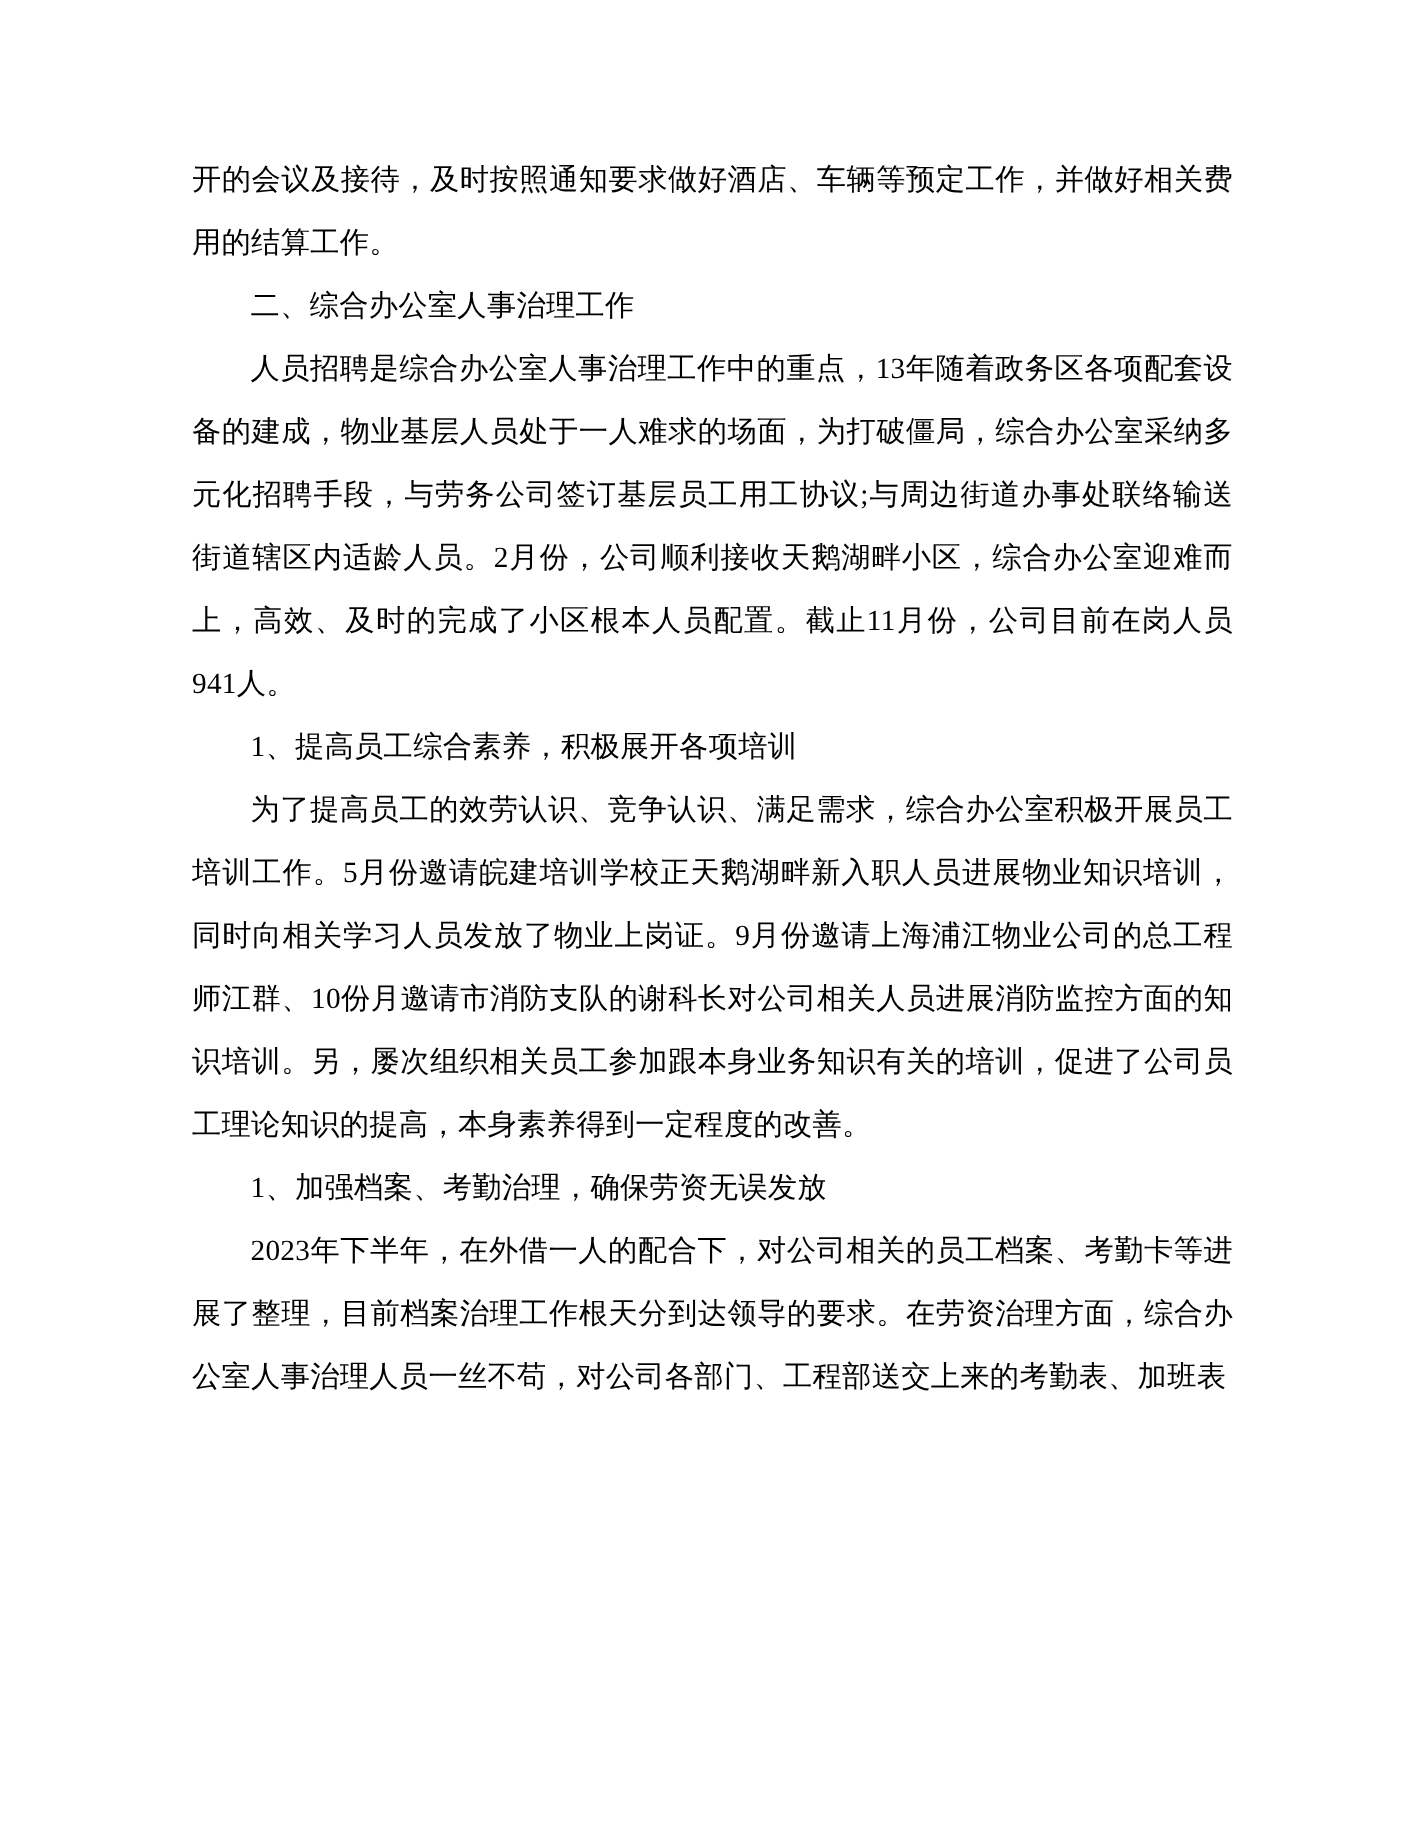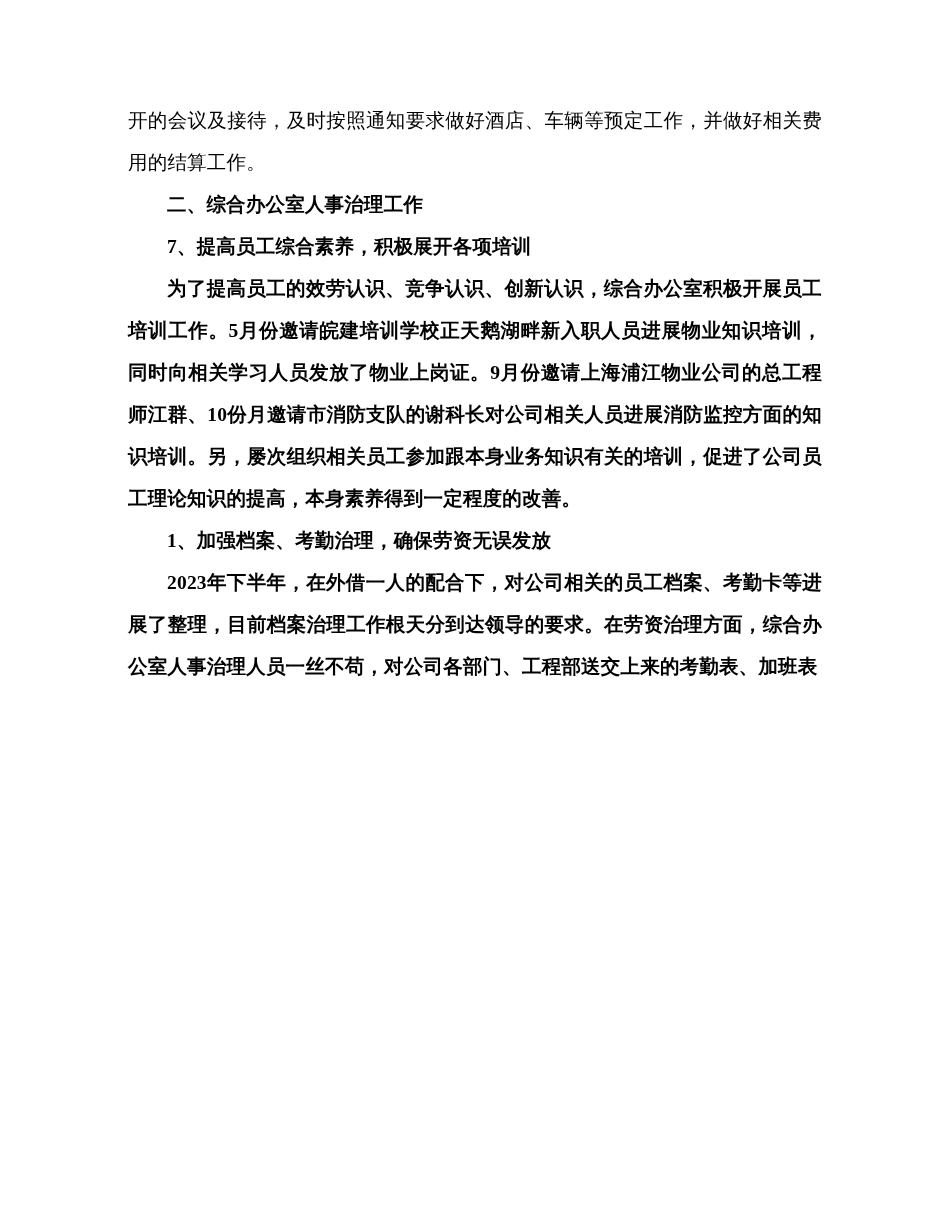--- a/index.html
+++ b/index.html
@@ -26,31 +26,31 @@
   p.para {
     margin: 0 0 0 0;
     font-size: 19.5px;
     line-height: 42px;
     text-align: justify;
     text-justify: inter-ideograph;
     letter-spacing: 0.2px;
   }
   p.indent {
     text-indent: 2em;
-    font-weight: bold;
   }
   p.cont {
     text-indent: 0;
   }
 </style>
 </head>
 <body>
 
 <div class="page">
   <div class="doc-body">
     <p class="para cont">开的会议及接待，及时按照通知要求做好酒店、车辆等预定工作，并做好相关费用的结算工作。</p>
     <p class="para indent">二、综合办公室人事治理工作</p>
-    <p class="para indent">7、提高员工综合素养，积极展开各项培训</p>
-    <p class="para indent">为了提高员工的效劳认识、竞争认识、创新认识，综合办公室积极开展员工培训工作。5月份邀请皖建培训学校正天鹅湖畔新入职人员进展物业知识培训，同时向相关学习人员发放了物业上岗证。9月份邀请上海浦江物业公司的总工程师江群、10份月邀请市消防支队的谢科长对公司相关人员进展消防监控方面的知识培训。另，屡次组织相关员工参加跟本身业务知识有关的培训，促进了公司员工理论知识的提高，本身素养得到一定程度的改善。</p>
+    <p class="para indent">人员招聘是综合办公室人事治理工作中的重点，13年随着政务区各项配套设备的建成，物业基层人员处于一人难求的场面，为打破僵局，综合办公室采纳多元化招聘手段，与劳务公司签订基层员工用工协议;与周边街道办事处联络输送街道辖区内适龄人员。2月份，公司顺利接收天鹅湖畔小区，综合办公室迎难而上，高效、及时的完成了小区根本人员配置。截止11月份，公司目前在岗人员941人。</p>
+    <p class="para indent">1、提高员工综合素养，积极展开各项培训</p>
+    <p class="para indent">为了提高员工的效劳认识、竞争认识、满足需求，综合办公室积极开展员工培训工作。5月份邀请皖建培训学校正天鹅湖畔新入职人员进展物业知识培训，同时向相关学习人员发放了物业上岗证。9月份邀请上海浦江物业公司的总工程师江群、10份月邀请市消防支队的谢科长对公司相关人员进展消防监控方面的知识培训。另，屡次组织相关员工参加跟本身业务知识有关的培训，促进了公司员工理论知识的提高，本身素养得到一定程度的改善。</p>
     <p class="para indent">1、加强档案、考勤治理，确保劳资无误发放</p>
     <p class="para indent">2023年下半年，在外借一人的配合下，对公司相关的员工档案、考勤卡等进展了整理，目前档案治理工作根天分到达领导的要求。在劳资治理方面，综合办公室人事治理人员一丝不苟，对公司各部门、工程部送交上来的考勤表、加班表</p>
   </div>
 </div>
 
 </body></html>

